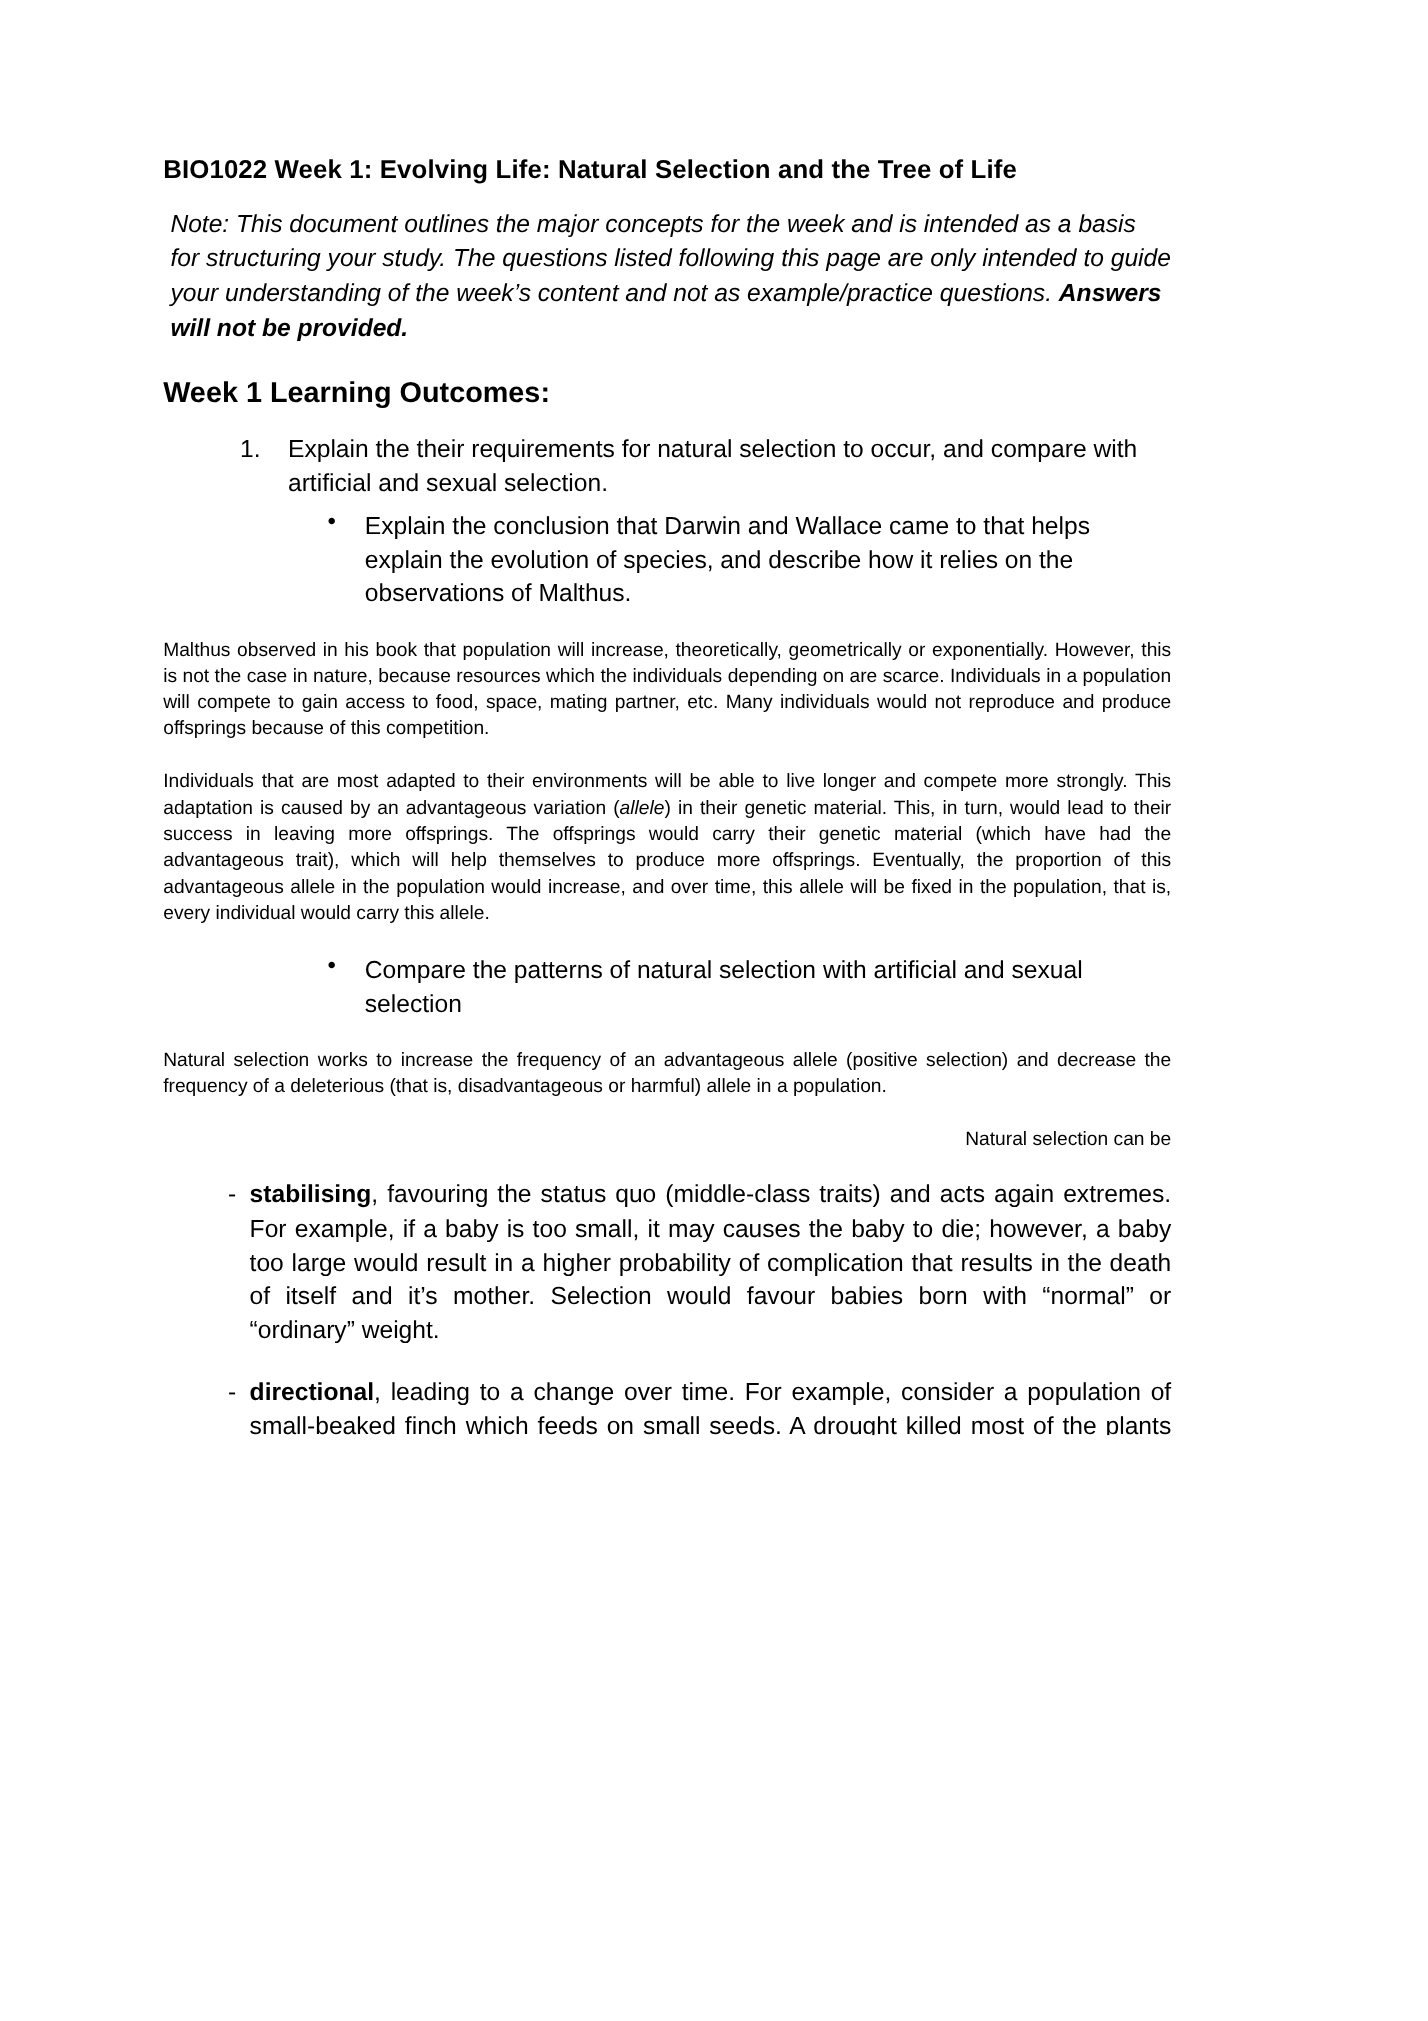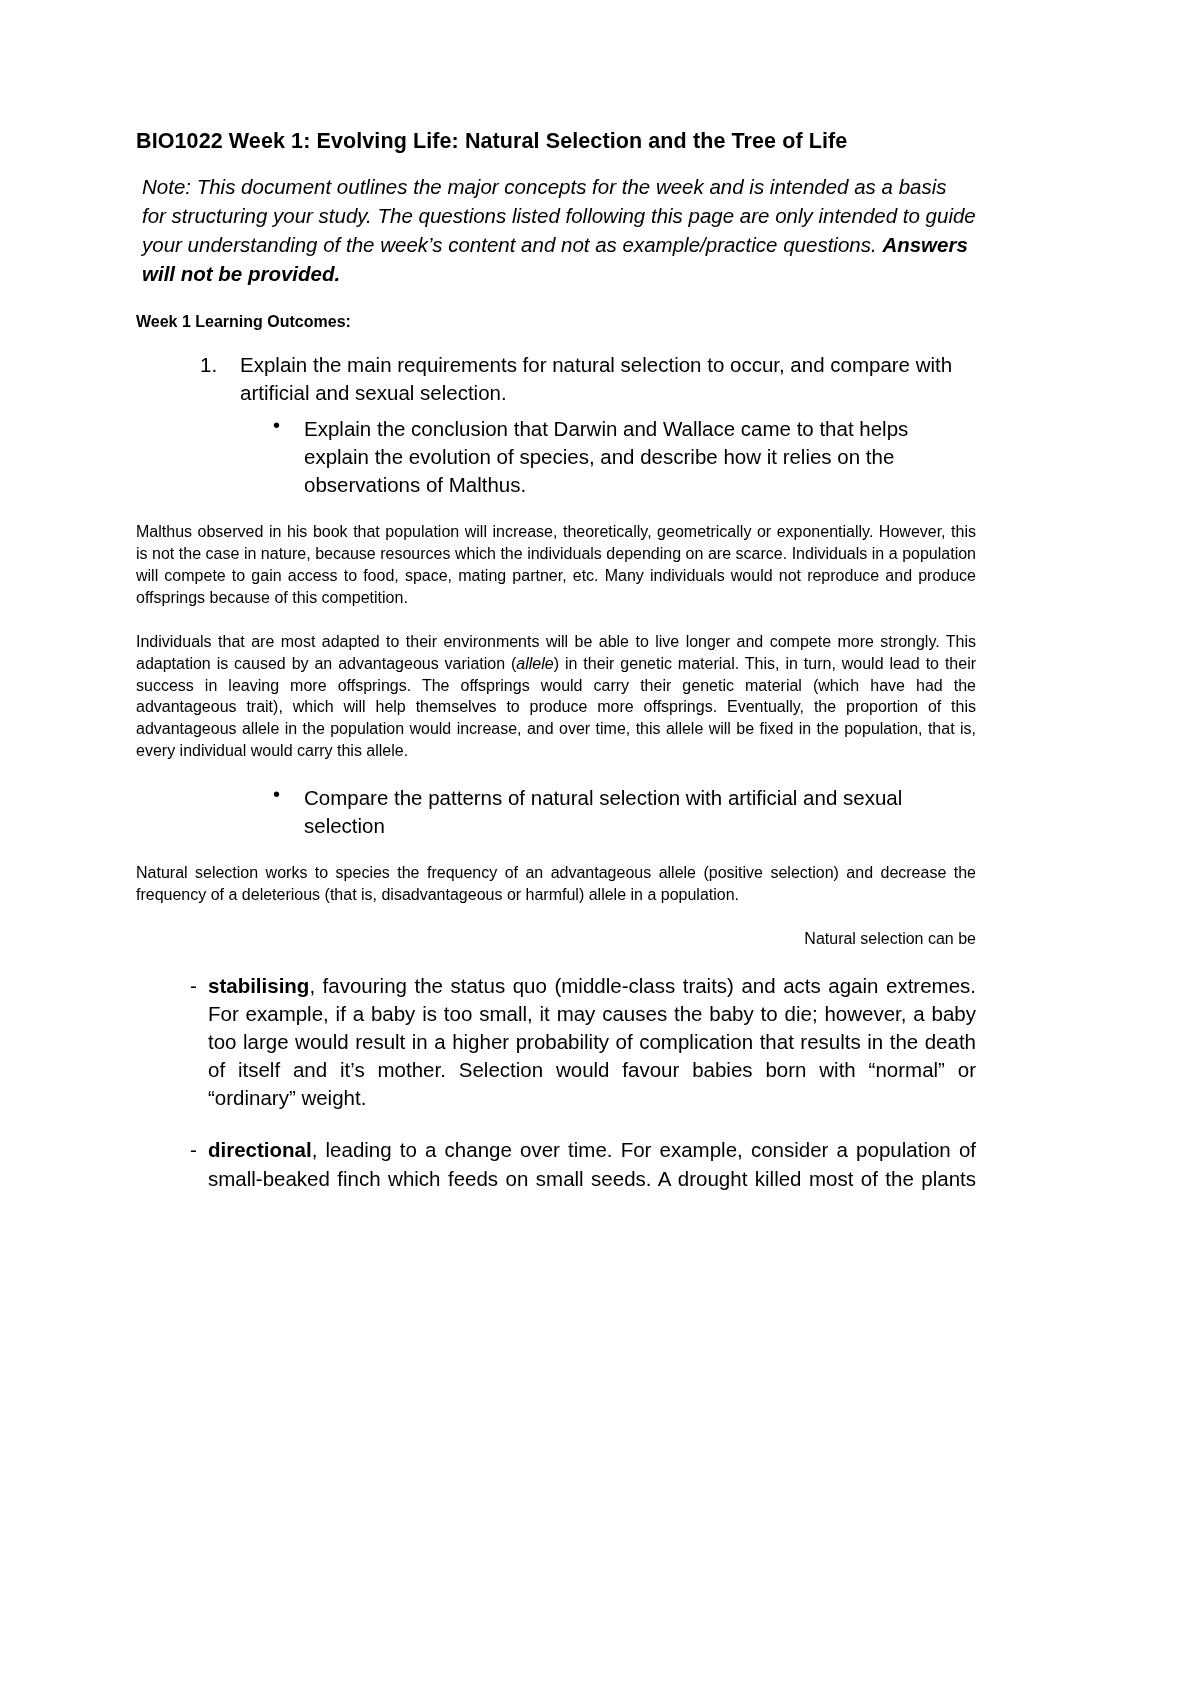--- a/index.html
+++ b/index.html
@@ -37,21 +37,21 @@
     font-style: italic;
     line-height: 1.42;
     margin: 0 0 24px 6px;
     text-align: left;
   }
   .note b {
     font-weight: bold;
     font-style: italic;
   }
   .section-heading {
-    font-size: 16px;
+    font-size: 24px;
     font-weight: bold;
     line-height: 1.3;
     margin: 0 0 18px 0;
   }
   p.body {
     font-size: 16px;
     line-height: 1.37;
     text-align: justify;
     margin: 0 0 22px 0;
   }
@@ -135,41 +135,41 @@
   <div class="content">
 
     <h1 class="doc-title">BIO1022 Week 1: Evolving Life: Natural Selection and the Tree of Life</h1>
 
     <p class="note"><span>Note: This document outlines the major concepts for the week and is intended as a basis for structuring your study. The questions listed following this page are only intended to guide your understanding of the week’s content and not as example/practice questions. </span><b>Answers will not be provided.</b></p>
 
     <h2 class="section-heading">Week 1 Learning Outcomes:</h2>
 
     <ol class="num-list">
       <li class="num-item">
-        <span class="marker">1.</span><span>Explain the main requirements for natural selection to occur, and compare with artificial and sexual selection.</span>
+        <span class="marker">1.</span><span>Explain the their requirements for natural selection to occur, and compare with artificial and sexual selection.</span>
       </li>
     </ol>
 
     <ul class="bul-list">
       <li class="bul-item">
         <span class="marker">•</span><span>Explain the conclusion that Darwin and Wallace came to that helps explain the evolution of species, and describe how it relies on the observations of Malthus.</span>
       </li>
     </ul>
 
     <p class="body">Malthus observed in his book that population will increase, theoretically, geometrically or exponentially. However, this is not the case in nature, because resources which the individuals depending on are scarce. Individuals in a population will compete to gain access to food, space, mating partner, etc. Many individuals would not reproduce and produce offsprings because of this competition.</p>
 
     <p class="body"><span>Individuals that are most adapted to their environments will be able to live longer and compete more strongly. This adaptation is caused by an advantageous variation (</span><i>allele</i><span>) in their genetic material. This, in turn, would lead to their success in leaving more offsprings. The offsprings would carry their genetic material (which have had the advantageous trait), which will help themselves to produce more offsprings. Eventually, the proportion of this advantageous allele in the population would increase, and over time, this allele will be fixed in the population, that is, every individual would carry this allele.</span></p>
 
     <ul class="bul-list">
       <li class="bul-item">
         <span class="marker">•</span><span>Compare the patterns of natural selection with artificial and sexual selection</span>
       </li>
     </ul>
 
-    <p class="body">Natural selection works to species the frequency of an advantageous allele (positive selection) and decrease the frequency of a deleterious (that is, disadvantageous or harmful) allele in a population.</p>
+    <p class="body">Natural selection works to increase the frequency of an advantageous allele (positive selection) and decrease the frequency of a deleterious (that is, disadvantageous or harmful) allele in a population.</p>
 
     <p class="body noj">Natural selection can be</p>
 
     <ul class="dash-list">
       <li class="dash-item">
         <span class="marker">-</span><b>stabilising</b><span>, favouring the status quo (middle-class traits) and acts again extremes. For example, if a baby is too small, it may causes the baby to die; however, a baby too large would result in a higher probability of complication that results in the death of itself and it’s mother. Selection would favour babies born with “normal” or “ordinary” weight.</span>
       </li>
       <li class="dash-item">
         <span class="marker">-</span><b>directional</b><span>, leading to a change over time. For example, consider a population of small-beaked finch which feeds on small seeds. A drought killed most of the plants producing small seeds, leaving only vegetations producing large seeds. Natural selection favours finches with larger beaks that can handle larger seeds. Eventually, the finch population evolved bigger beak size.</span>
       </li>

